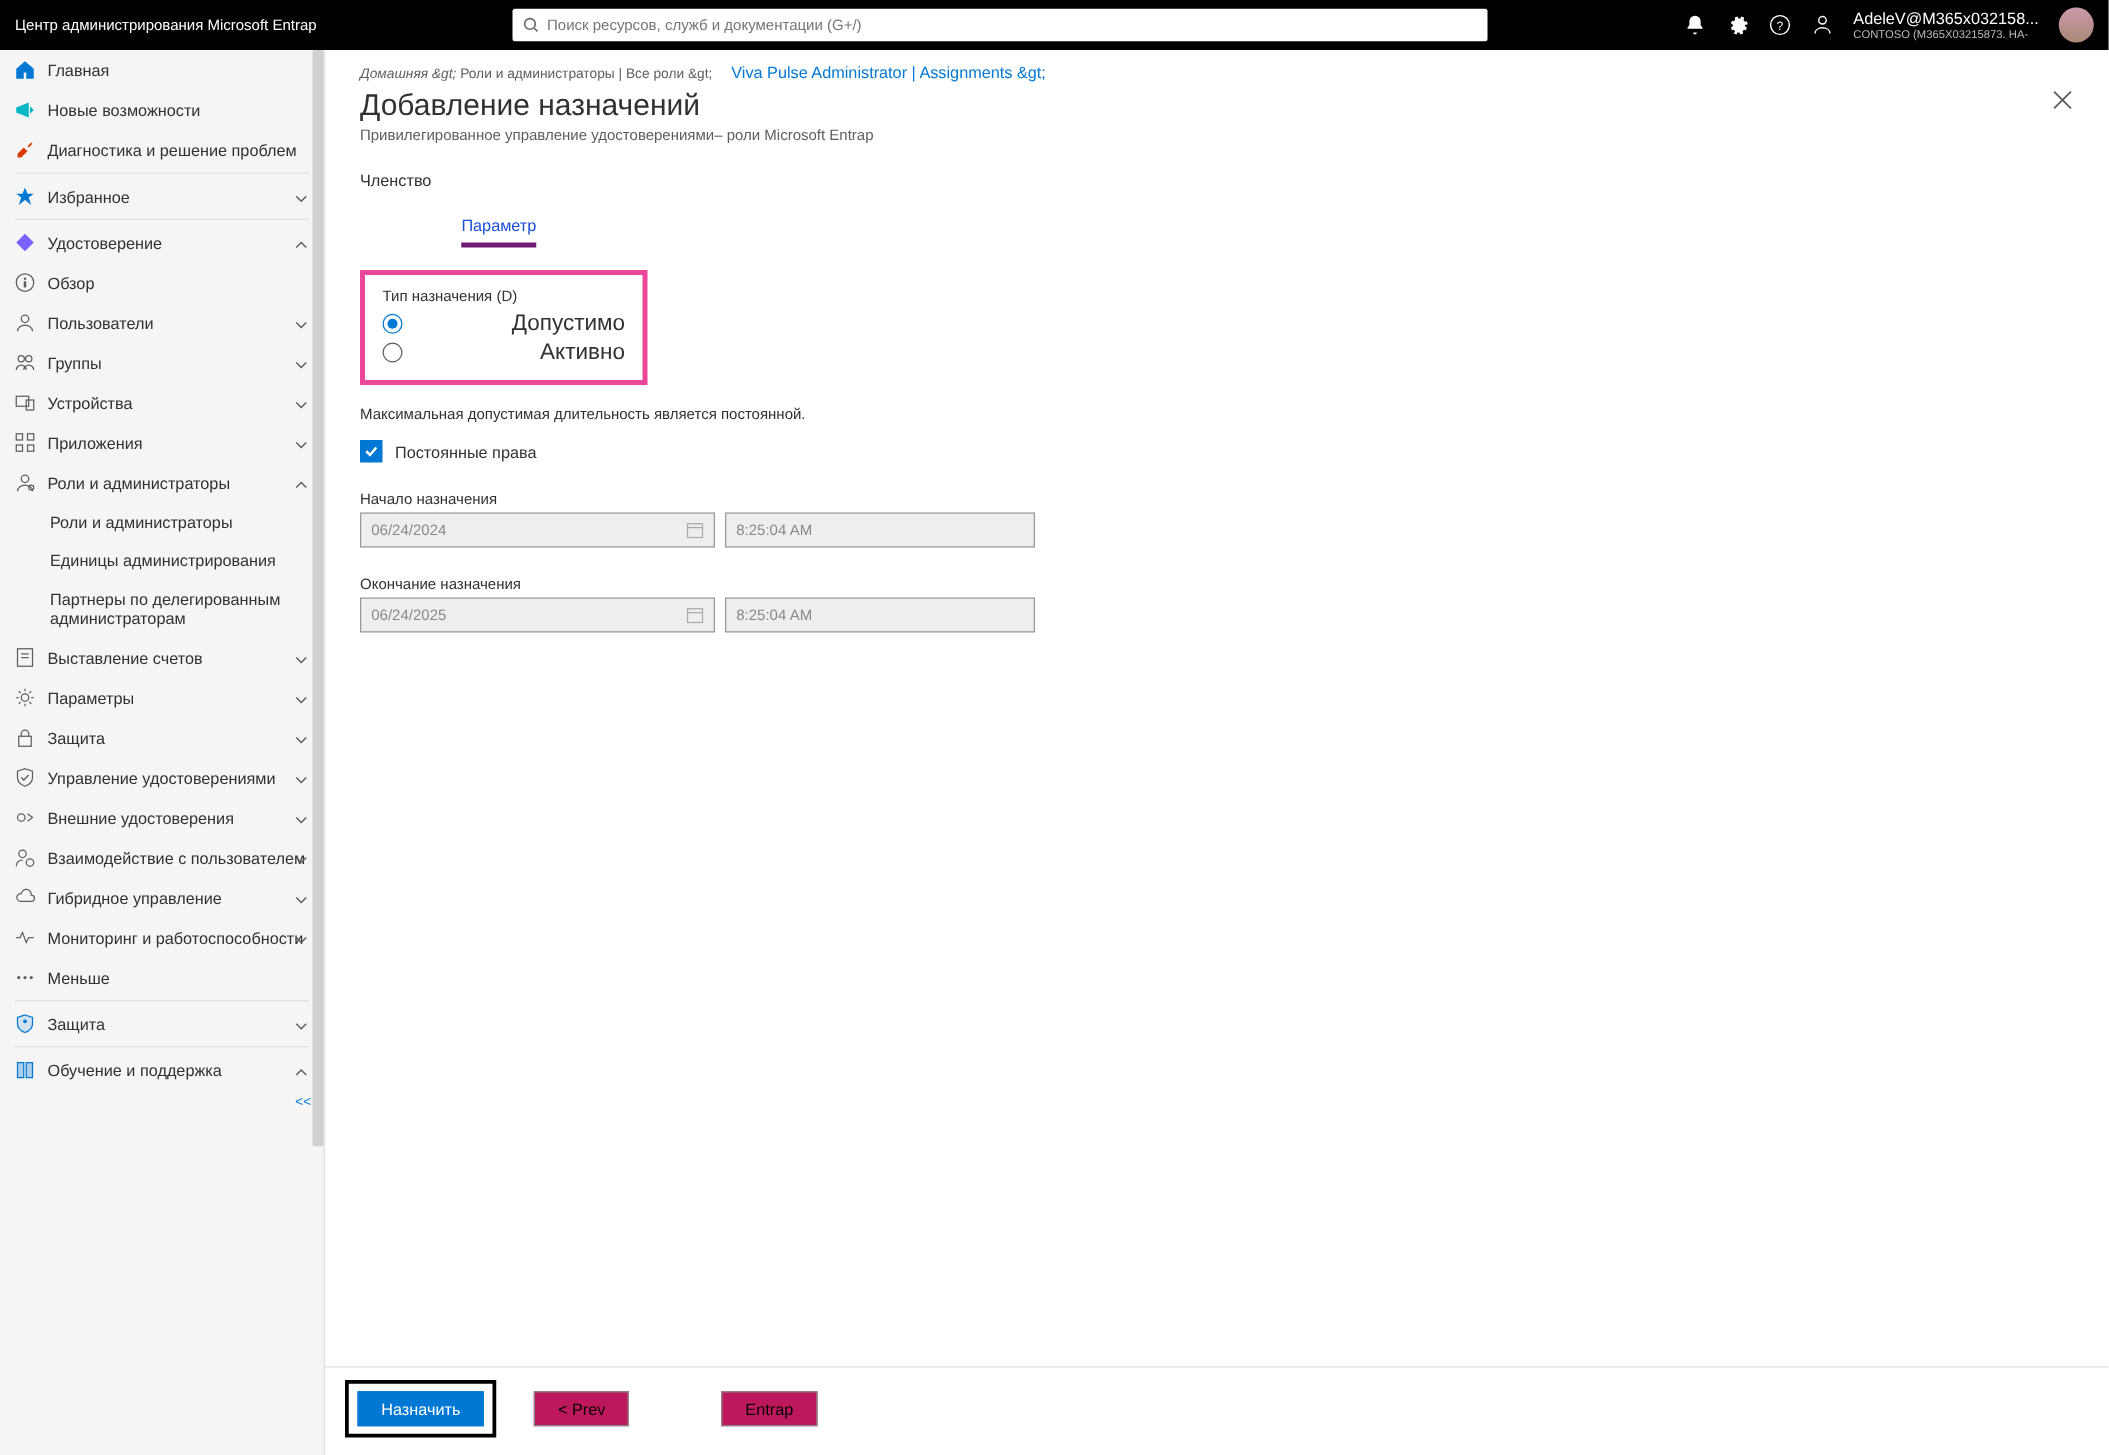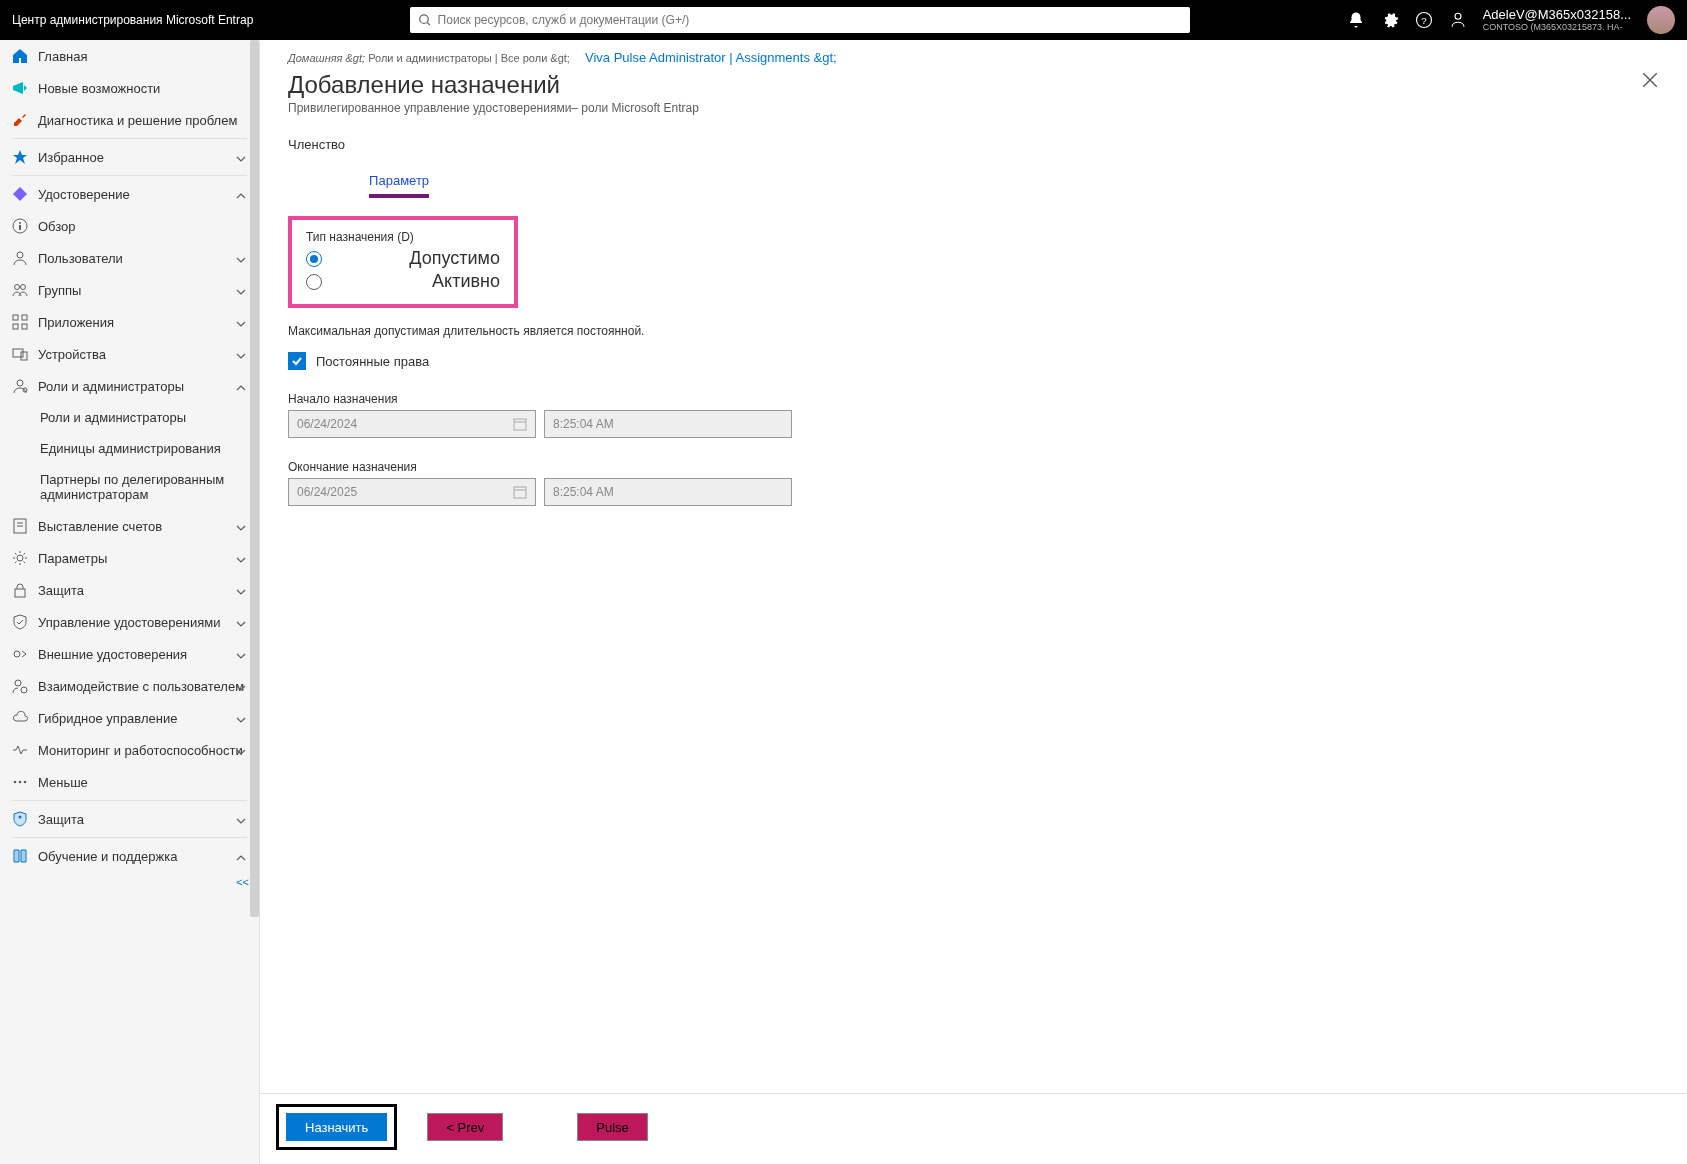--- a/index.html
+++ b/index.html
@@ -60,21 +60,21 @@
 
   .info-text { font-size: 12px; margin-top: 16px; }
 
   .check-row { display: flex; align-items: center; gap: 10px; margin-top: 14px; font-size: 13px; }
   .checkbox { width: 18px; height: 18px; background: #0078d4; display: flex; align-items: center; justify-content: center; }
   .checkbox svg { width: 12px; height: 12px; fill: #fff; }
 
   .field-block { margin-top: 22px; }
   .field-label { font-size: 12px; margin-bottom: 4px; }
   .date-row { display: flex; gap: 8px; }
-  .date-input { width: 248px; height: 28px; border: 1px solid #999; background: #eee; display: flex; align-items: center; padding: 0 8px; color: #888; font-size: 12px; justify-content: space-between; }
+  .date-input { width: 284px; height: 28px; border: 1px solid #999; background: #eee; display: flex; align-items: center; padding: 0 8px; color: #888; font-size: 12px; justify-content: space-between; }
   .time-input { width: 248px; height: 28px; border: 1px solid #999; background: #eee; display: flex; align-items: center; padding: 0 8px; color: #888; font-size: 12px; }
   .cal-icon { width: 14px; height: 14px; fill: #aaa; }
 
   
   .footer { border-top: 1px solid #e0e0e0; padding: 10px 28px 14px 22px; display: flex; align-items: center; gap: 30px; margin-left:-6px; }
   .btn-box-highlight { border: 3px solid #000; padding: 6px 7px; }
   .btn { height: 28px; padding: 0 18px; font-size: 13px; cursor: pointer; border: 1px solid #8a8886; background: #be185d; display: inline-flex; align-items: center; }
   .btn.primary { background: #0078d4; color: #fff; border-color: #0078d4; }
   .spacer { width: 14px; }
 </style>
@@ -182,36 +182,36 @@
           <circle cx="11" cy="5" r="2.5" fill="none" stroke="#605e5c"></circle>
           <path d="M1 14c0-2 2-4 4-4s4 2 4 4M7 14c0-2 2-4 4-4s4 2 4 4" fill="none" stroke="#605e5c"></path>
         </svg>
       <span>Группы</span>
       <svg class="chev" viewBox="0 0 12 12">
           <path d="M2 4l4 4 4-4" fill="none" stroke="#605e5c" stroke-width="1.2"></path>
         </svg>
     </div>
     <div class="nav-item">
       <svg class="nav-icon" viewBox="0 0 16 16">
+          <rect x="1" y="3" width="10" height="8" fill="none" stroke="#605e5c"></rect>
+          <rect x="9" y="6" width="6" height="8" fill="none" stroke="#605e5c"></rect>
+        </svg>
+      <span>Устройства</span>
+      <svg class="chev" viewBox="0 0 12 12">
+          <path d="M2 4l4 4 4-4" fill="none" stroke="#605e5c" stroke-width="1.2"></path>
+        </svg>
+    </div>
+    <div class="nav-item">
+      <svg class="nav-icon" viewBox="0 0 16 16">
           <rect x="1" y="1" width="5" height="5" fill="none" stroke="#605e5c"></rect>
           <rect x="10" y="1" width="5" height="5" fill="none" stroke="#605e5c"></rect>
           <rect x="1" y="10" width="5" height="5" fill="none" stroke="#605e5c"></rect>
           <rect x="10" y="10" width="5" height="5" fill="none" stroke="#605e5c"></rect>
         </svg>
       <span>Приложения</span>
-      <svg class="chev" viewBox="0 0 12 12">
-          <path d="M2 4l4 4 4-4" fill="none" stroke="#605e5c" stroke-width="1.2"></path>
-        </svg>
-    </div>
-    <div class="nav-item">
-      <svg class="nav-icon" viewBox="0 0 16 16">
-          <rect x="1" y="3" width="10" height="8" fill="none" stroke="#605e5c"></rect>
-          <rect x="9" y="6" width="6" height="8" fill="none" stroke="#605e5c"></rect>
-        </svg>
-      <span>Устройства</span>
       <svg class="chev" viewBox="0 0 12 12">
           <path d="M2 4l4 4 4-4" fill="none" stroke="#605e5c" stroke-width="1.2"></path>
         </svg>
     </div>
     <div class="nav-item">
       <svg class="nav-icon" viewBox="0 0 16 16">
           <circle cx="8" cy="5" r="3" fill="none" stroke="#605e5c"></circle>
           <path d="M2 15c0-3 3-5 6-5s6 2 6 5" fill="none" stroke="#605e5c"></path>
           <circle cx="13" cy="12" r="2" fill="none" stroke="#605e5c"></circle>
         </svg>
@@ -421,16 +421,16 @@
         </div>
       </div>
     </div>
 
     <div class="footer">
       <div class="btn-box-highlight">
         <button class="btn primary">Назначить</button>
       </div>
       <button class="btn">&lt; Prev</button>
       <div class="spacer"></div>
-      <button class="btn">Pulse</button>
+      <button class="btn">Entrap</button>
     </div>
   </div>
 </div>
 
 </body></html>

